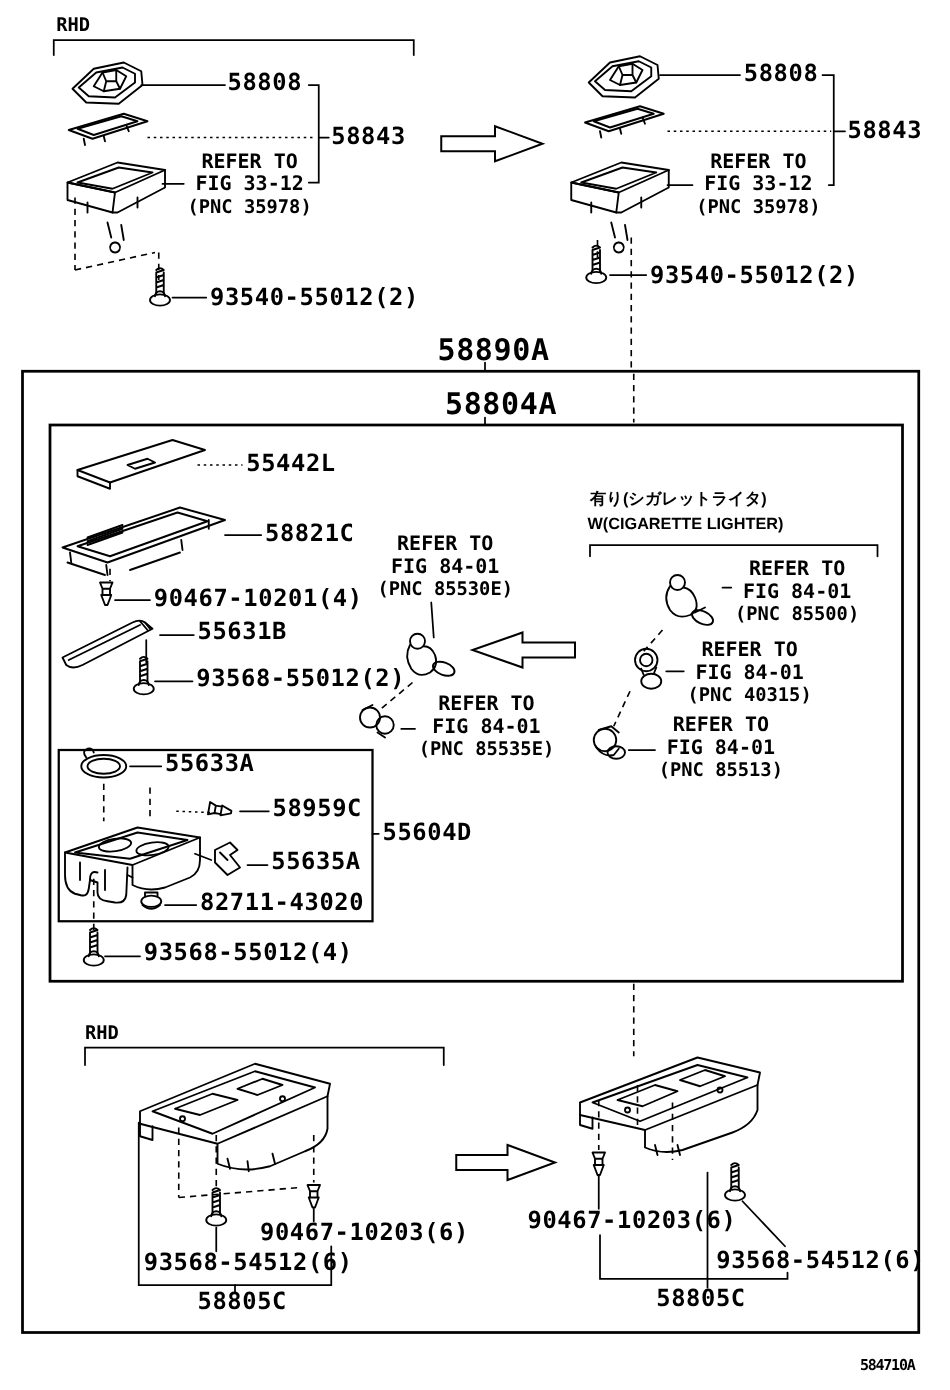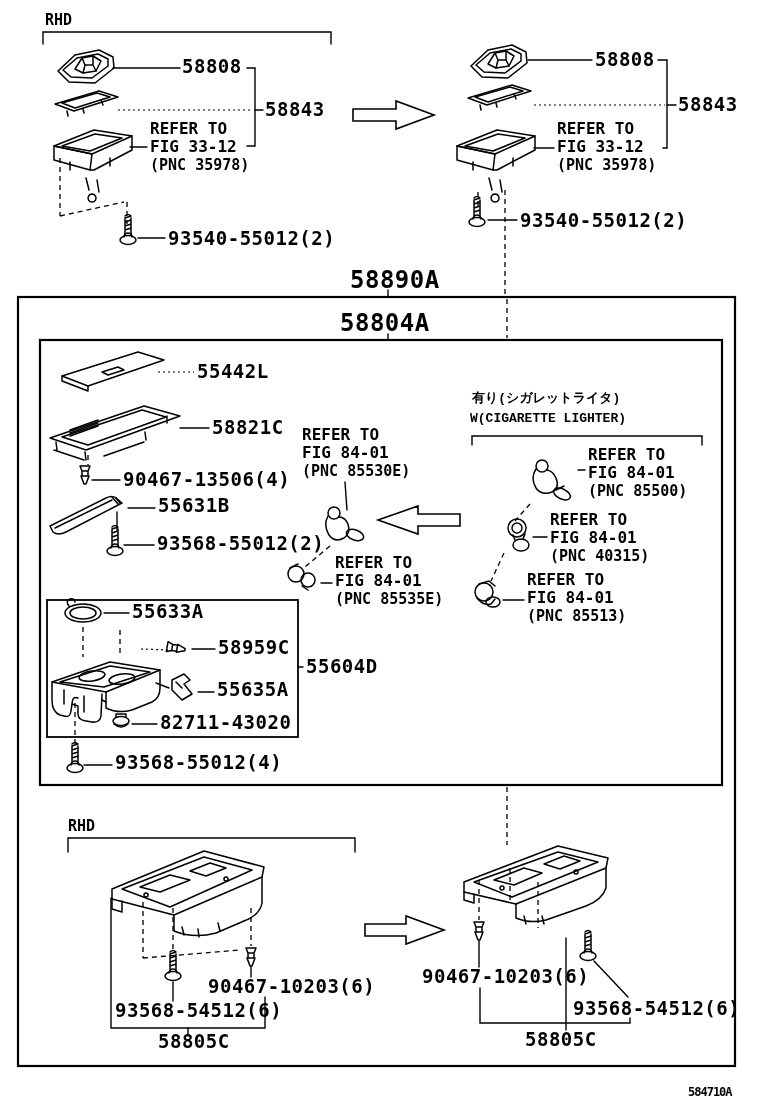--- a/index.html
+++ b/index.html
@@ -1,25 +1,25 @@
 <!DOCTYPE html>
 <html><head>
 <meta charset="utf-8">
 <style>
   html,body{margin:0;padding:0;background:#fff;}
   .stage{position:relative;width:760px;height:1112px;background:#ffffff;overflow:hidden;
-         font-family:"DejaVu Sans Mono", monospace;color:#000;}
+         font-family:"DejaVu Sans Mono", monospace;color:#000;text-align:center;}
   .art{position:absolute;left:0;top:0;}
   .lbl{position:absolute;font-weight:700;white-space:nowrap;line-height:1.05;}
   .big{font-size:19px;letter-spacing:0.5px;}
   .hdr{font-size:24px;letter-spacing:0.5px;}
   .refer{font-size:16px;line-height:18px;letter-spacing:0;}
   .refer .pnc{font-size:15px;}
   .small{font-size:15px;}
-  .jp{font-family:Liberation Mono, monospace;font-size:13px;font-weight:700;}
+  .jp{font-family:Liberation Sans, sans-serif;font-size:13px;font-weight:700;}
   .figcode{font-size:12px;letter-spacing:-1px;}
 </style>
 </head>
 <body>
 
 <div class="stage">
 
 <svg class="art" width="760" height="1112" viewBox="0 0 760 1112">
   <defs>
     <g id="tapscrew">
@@ -300,30 +300,30 @@
 <div class="lbl big" style="left:595px;top:50px">58808</div>
 <div class="lbl big" style="left:678px;top:95px">58843</div>
 <div class="lbl refer" style="left:557px;top:120px">
   <div>REFER TO</div>
   <div>FIG 33-12</div>
   <div class="pnc">(PNC 35978)</div>
 </div>
 <div class="lbl big" style="left:520px;top:211px">93540-55012(2)</div>
 
 <div class="lbl hdr" style="left:350px;top:268px">58890A</div>
-<div class="lbl hdr" style="left:340px;top:311px">58804A</div>
+<div class="lbl hdr" style="left:356px;top:311px">58804A</div>
 
 <div class="lbl big" style="left:197px;top:362px">55442L</div>
 <div class="lbl big" style="left:212px;top:418px">58821C</div>
 <div class="lbl refer" style="left:302px;top:426px">
   <div>REFER TO</div>
   <div>FIG 84-01</div>
   <div class="pnc">(PNC 85530E)</div>
 </div>
-<div class="lbl big" style="left:123px;top:470px">90467-13506(4)</div>
+<div class="lbl big" style="left:123px;top:470px">90467-10201(4)</div>
 <div class="lbl big" style="left:158px;top:496px">55631B</div>
 <div class="lbl big" style="left:157px;top:534px">93568-55012(2)</div>
 <div class="lbl refer" style="left:335px;top:554px">
   <div>REFER TO</div>
   <div>FIG 84-01</div>
   <div class="pnc">(PNC 85535E)</div>
 </div>
 
 <div class="lbl jp" style="left:472px;top:392px">有り(シガレットライタ)</div>
 <div class="lbl jp" style="left:470px;top:412px">W(CIGARETTE LIGHTER)</div>

